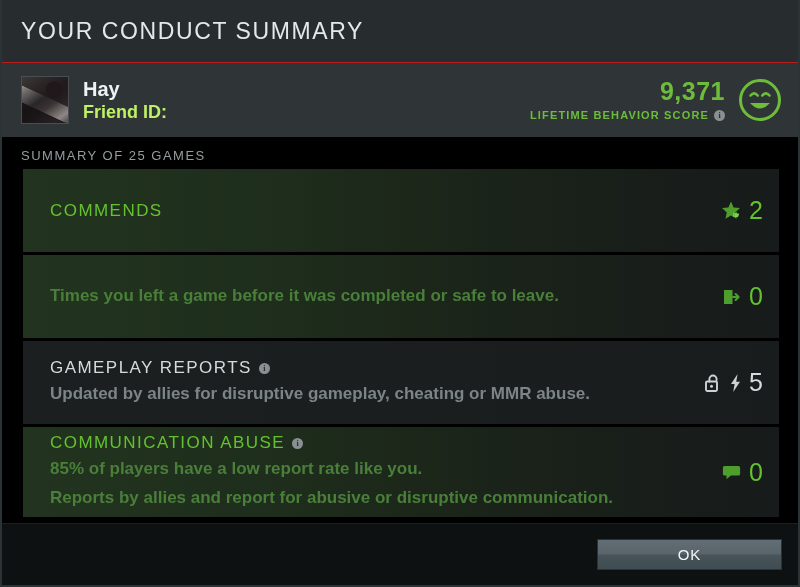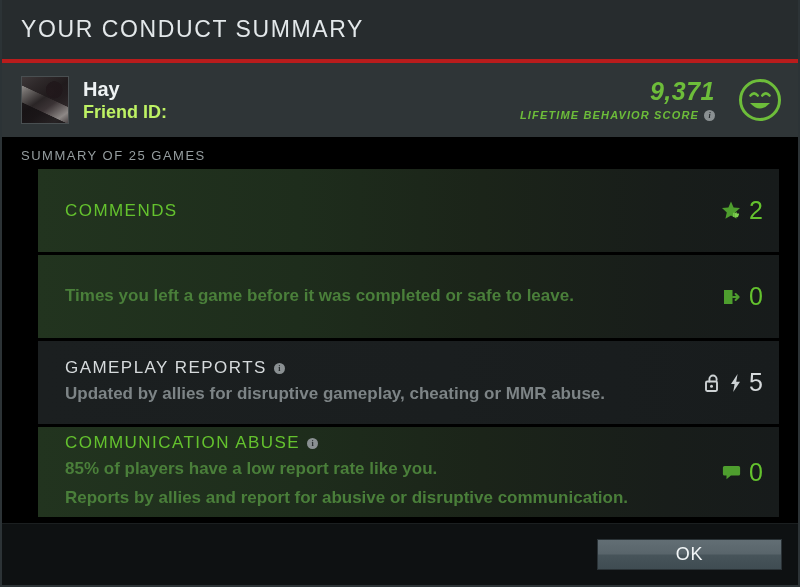--- a/index.html
+++ b/index.html
@@ -42,21 +42,21 @@
   .ghost-8 { top:150px;left:470px; font-size:14px; }
   .ghost-9 { top:168px;left:500px; font-size:13px; }
 
   
   .titlebar {
     height:63px; flex:none;
     background:#272c2e;
     display:flex; align-items:center;
     padding-left:19px;
     position:relative; z-index:2;
-    border-bottom:4px solid #b91c1c;
+    border-bottom:1px solid #b91c1c;
   }
   .titlebar h1 {
     font-size:23px; font-weight:400;
     letter-spacing:1.6px;
     color:#e3e8ea;
   }
 
   
   .profile {
     height:74px; flex:none;
@@ -81,21 +81,21 @@
     content:"";
     position:absolute; inset:0;
     background:
       linear-gradient(25deg, rgba(20,16,18,.85) 0 30%, rgba(0,0,0,0) 31% 55%, rgba(30,24,26,.8) 56% 100%),
       radial-gradient(ellipse at 70% 28%, rgba(40,20,28,.9) 0 18%, transparent 19%);
   }
   .pinfo { margin-left:14px; display:flex; flex-direction:column; gap:2px; }
   .pname { font-size:20px; font-weight:bold; color:#eef2f3; line-height:1.1; }
   .pfid  { font-size:18px; font-weight:bold; color:#bef264;text-align:right; }
 
-  .scorebox { margin-left:auto; display:flex; align-items:center; gap:23px;font-style:italic; }
+  .scorebox { margin-left:auto; display:flex; align-items:center; gap:13px; }
   .scoretxt { text-align:right; }
   .scorenum {
     font-size:25px; font-weight:bold; color:#6dbd3a;
     line-height:1; letter-spacing:.5px;
   }
   .scorelabel {
     margin-top:5px;
     font-size:11px; font-weight:bold; color:#6dbd3a;
     letter-spacing:1.15px;
     display:flex; align-items:center; gap:5px; justify-content:flex-end;
@@ -111,21 +111,21 @@
 
   
   .content { flex:1; position:relative; background:#000000; }
 
   .summary-label {
     position:absolute; top:11px; left:19px;
     font-size:13px; letter-spacing:1.5px; color:#959d9f;
     z-index:2;
   }
 
-  .rows { position:absolute; top:32px; left:36px; right:19px; z-index:2; }
+  .rows { position:absolute; top:32px; left:21px; right:19px; z-index:2; }
 
   .row {
     position:relative;
     display:flex; align-items:center;
     padding:0 16px 0 27px;
     margin-bottom:3px;
   }
   .row-green {
     background:linear-gradient(to right,#22341f 0%,#1e2d1c 35%,#1b2419 60%,#181d1a 85%,#171b1b 100%);
   }
@@ -158,21 +158,21 @@
     position:relative; z-index:2;
     display:flex; align-items:center; justify-content:flex-end;
     padding-right:16px;
     border-top:1px solid #1b1f20;
   }
   .ok-btn {
     width:185px; height:31px;
     background:linear-gradient(to bottom,#626e74 0%,#59656b 48%,#47545a 52%,#3f4c52 100%);
     border:1px solid #2a3236;
     color:#f2f6f7;
-    font-size:18px; letter-spacing:.8px;
+    font-size:15px; letter-spacing:.8px;
     display:flex; align-items:center; justify-content:center;
     cursor:pointer;
   }
 </style>
 </head>
 <body>
 
 <div class="window">
 
   <div class="ghost ghost-1">LIFETIME BEHAVIOR SCORE</div>

